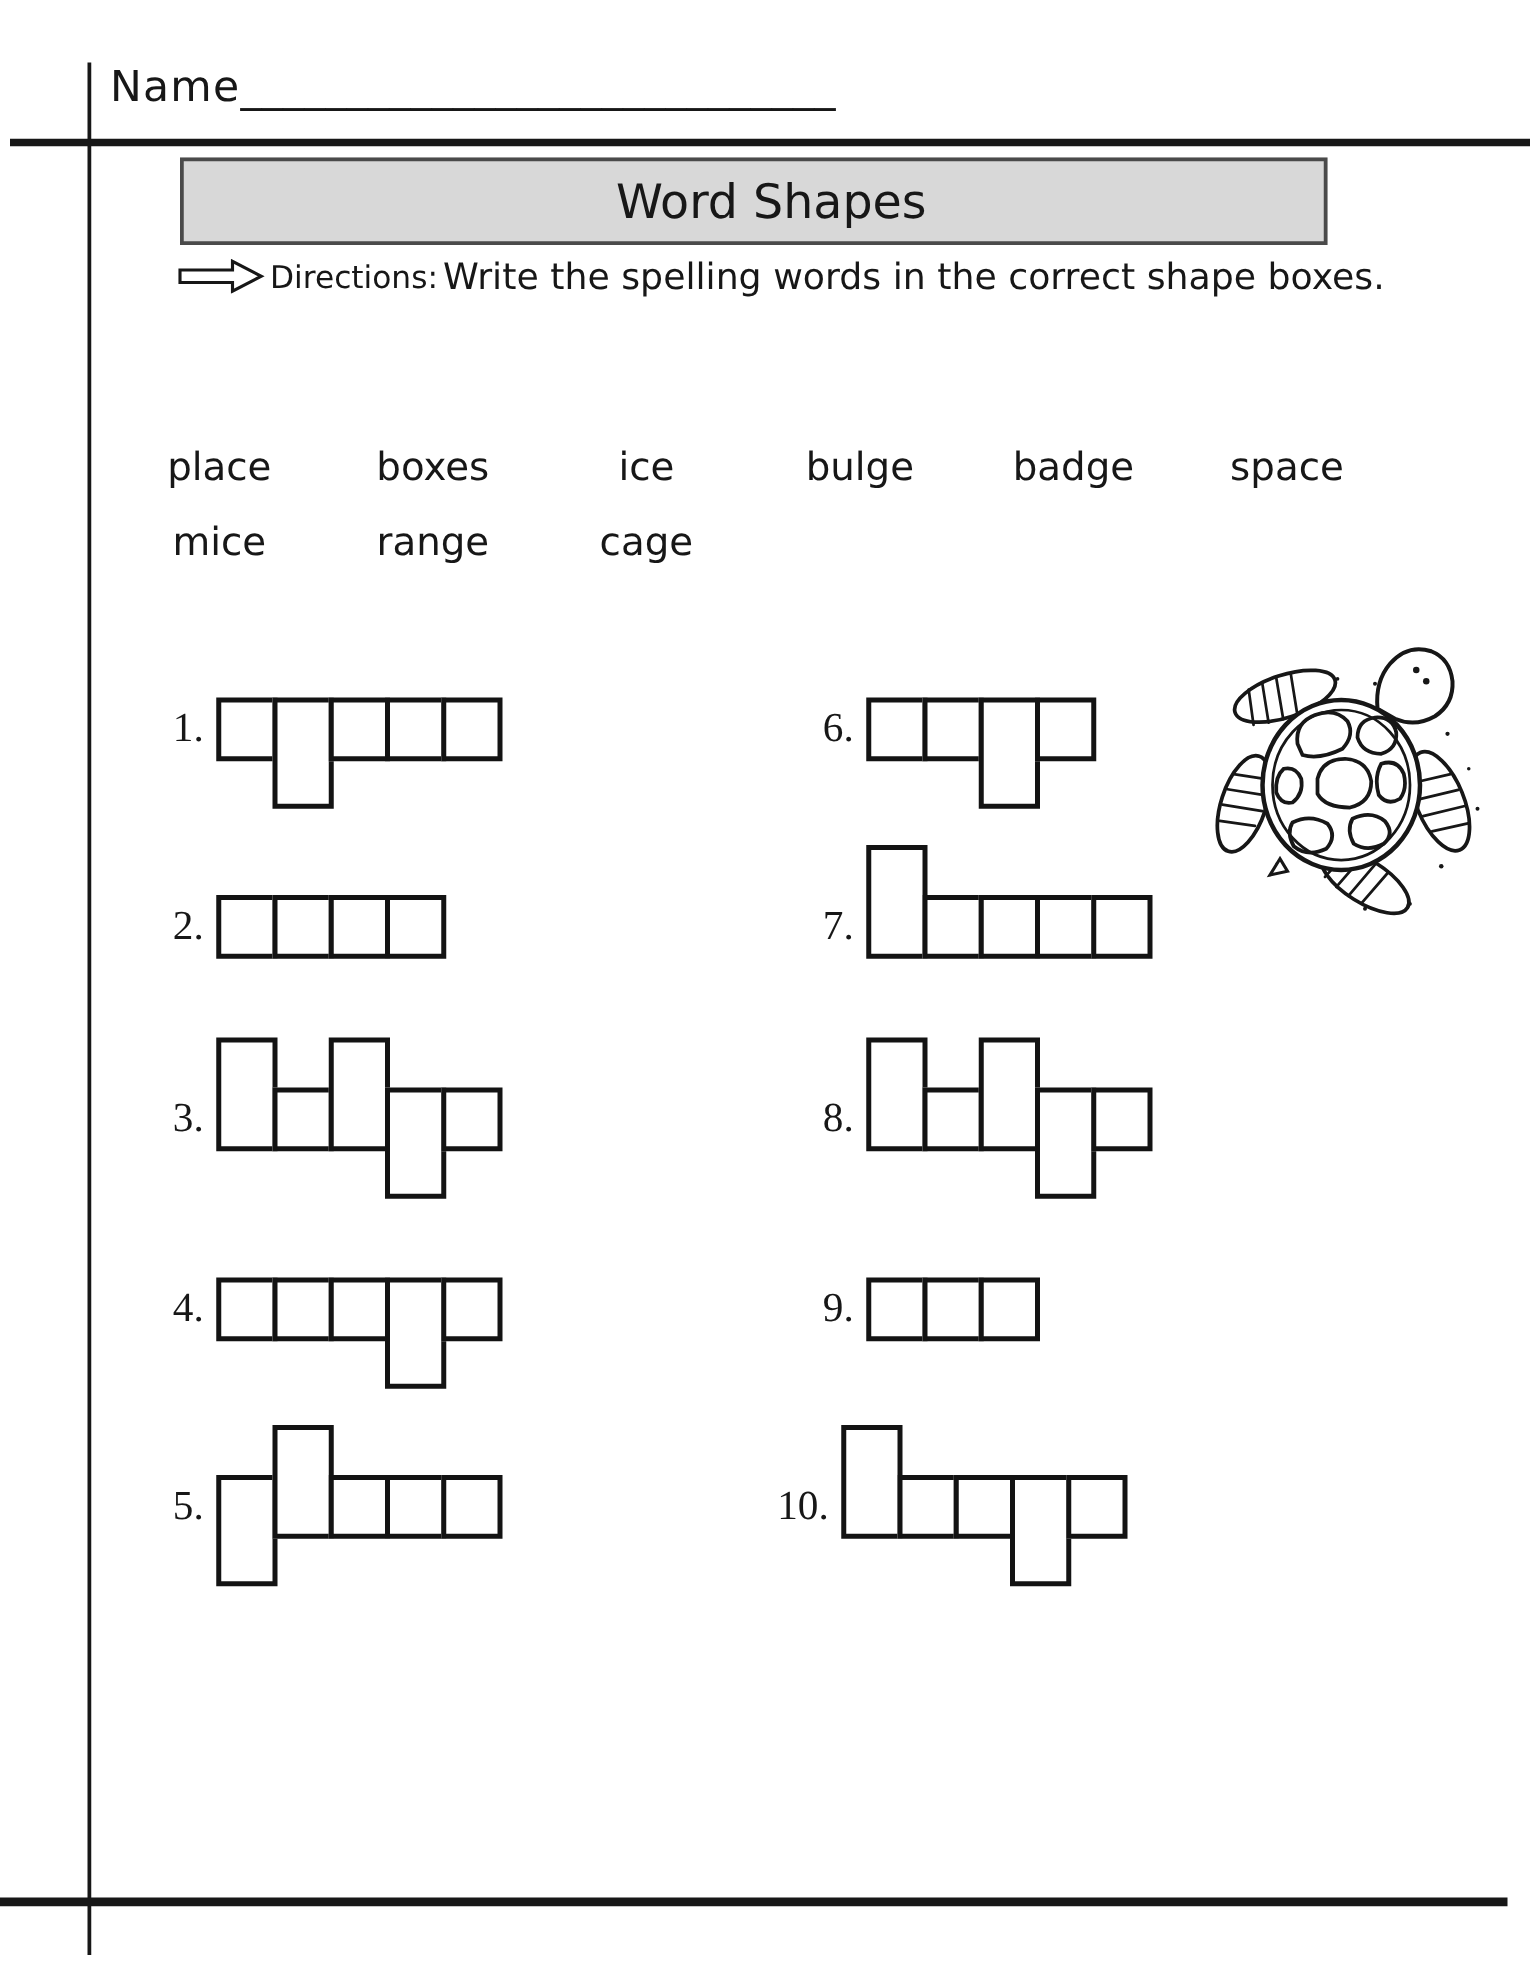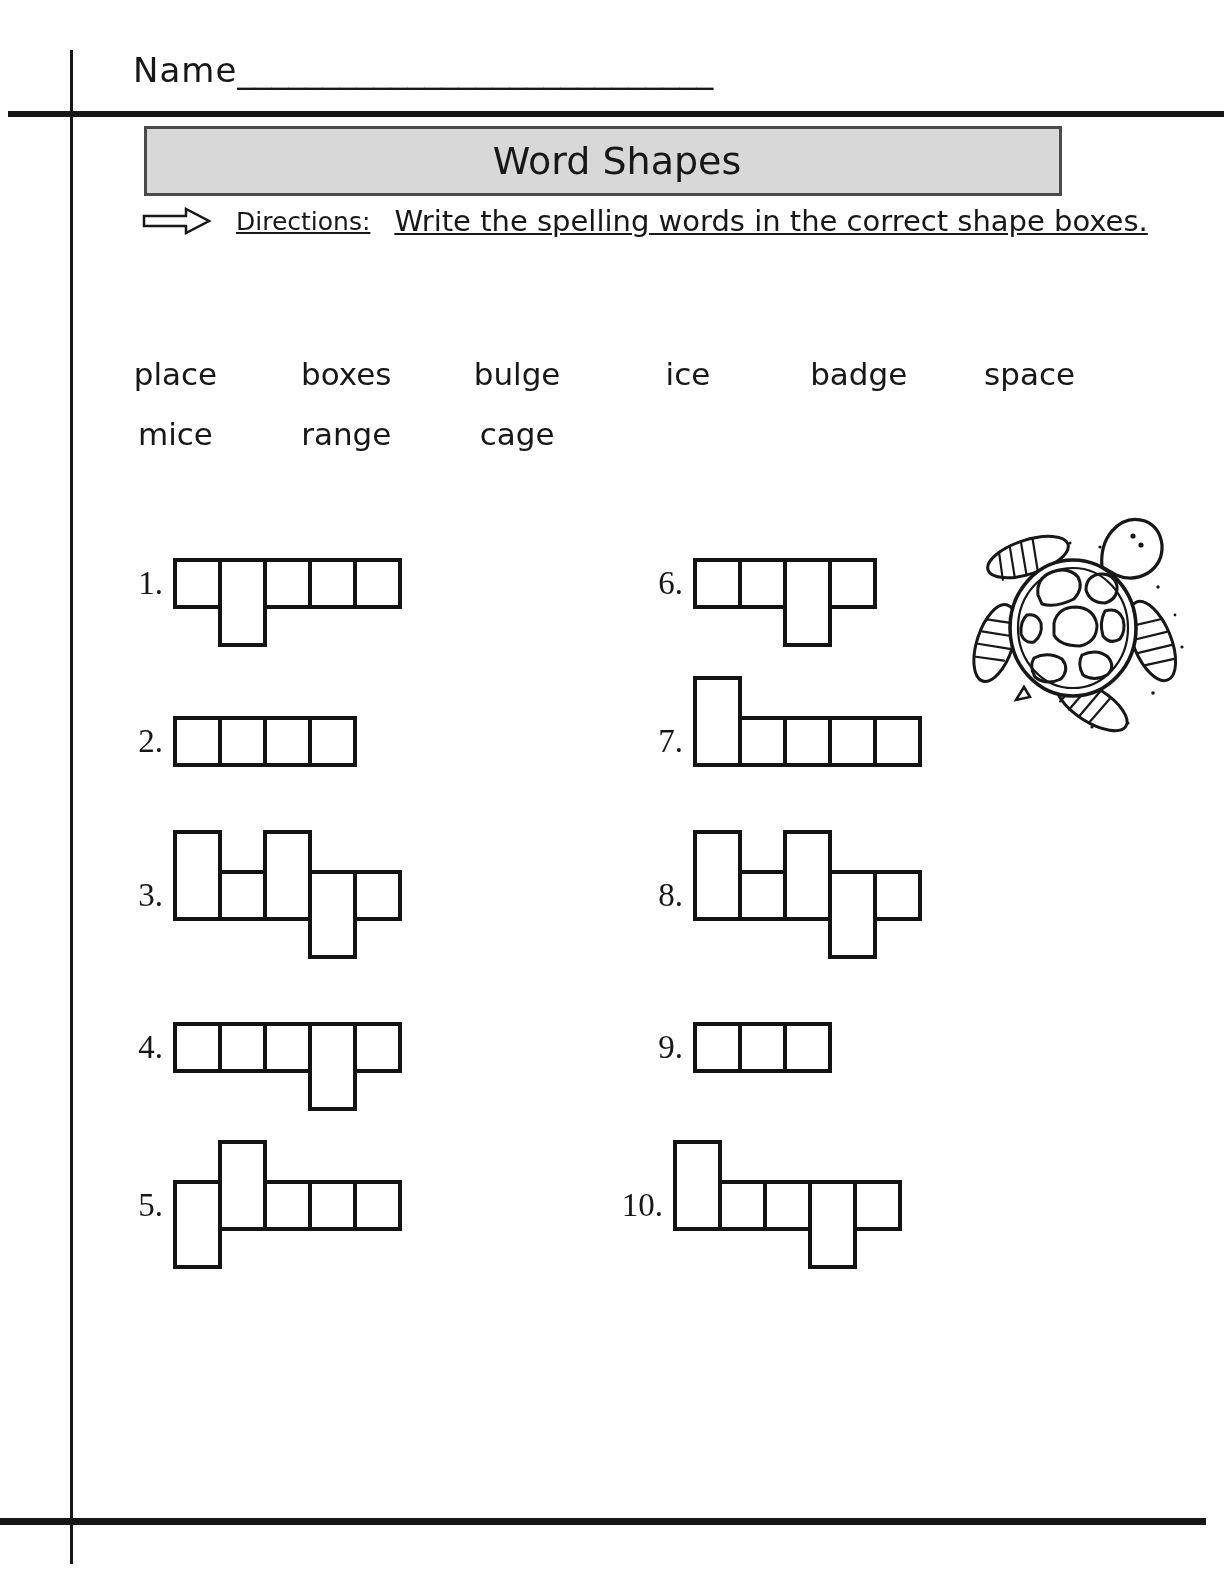--- a/index.html
+++ b/index.html
@@ -18,32 +18,32 @@
   .hrule-top{
     position:absolute;left:8px;top:111px;width:1216px;height:6px;
     background:#171717;
   }
   .hrule-bottom{
     position:absolute;left:0px;top:1518px;width:1206px;height:7px;
     background:#171717;
   }
   .name-row{
     position:absolute;left:88px;top:50px;
-    font-size:34px;letter-spacing:1px;white-space:nowrap;margin-left:45px;
+    font-size:34px;letter-spacing:1px;white-space:nowrap;
   }
   .name-line{letter-spacing:0px;}
   .title-box{
     position:absolute;left:144px;top:126px;width:918px;height:70px;
     background:#d8d8d8;border:3px solid #4a4a4a;box-sizing:border-box;
     display:flex;align-items:center;justify-content:center;padding-left:28px;
   }
   .title-text{font-size:38px;}
   .directions{
     position:absolute;left:142px;top:204px;width:980px;
-    display:flex;align-items:center;gap:24px;white-space:nowrap;text-decoration:underline;
+    display:flex;align-items:center;gap:4px;white-space:nowrap;
   }
   .dir-arrow{flex:0 0 auto;display:block;}
   .dir-label{font-size:25px;}
   .dir-text{font-size:29px;}
   .word-bank{
     position:absolute;left:90px;top:352px;width:1025px;
     display:grid;grid-template-columns:repeat(6,1fr);row-gap:16px;
   }
   .word-bank .word{
     text-align:center;font-size:31px;line-height:44px;
@@ -79,22 +79,22 @@
     <svg class="dir-arrow" width="70" height="28" viewBox="0 0 70 28">
       <polygon points="2,9 44,9 44,2 67,14 44,26 44,19 2,19" fill="#ffffff" stroke="#171717" stroke-width="2.5" stroke-linejoin="miter"></polygon>
     </svg>
     <span class="dir-label">Directions:</span>
     <span class="dir-text">Write the spelling words in the correct shape boxes.</span>
   </div>
 
   <div class="word-bank">
     <span class="word">place</span>
     <span class="word">boxes</span>
+    <span class="word">ice</span>
     <span class="word">bulge</span>
-    <span class="word">ice</span>
     <span class="word">badge</span>
     <span class="word">space</span>
     <span class="word">mice</span>
     <span class="word">range</span>
     <span class="word">cage</span>
   </div>
 
   <div id="puzzles">
       <div class="pz" style="left: 83px; top: 518px; width: 323px; height: 129px;">
         <span class="num" style="top: 45px;">1.</span>

